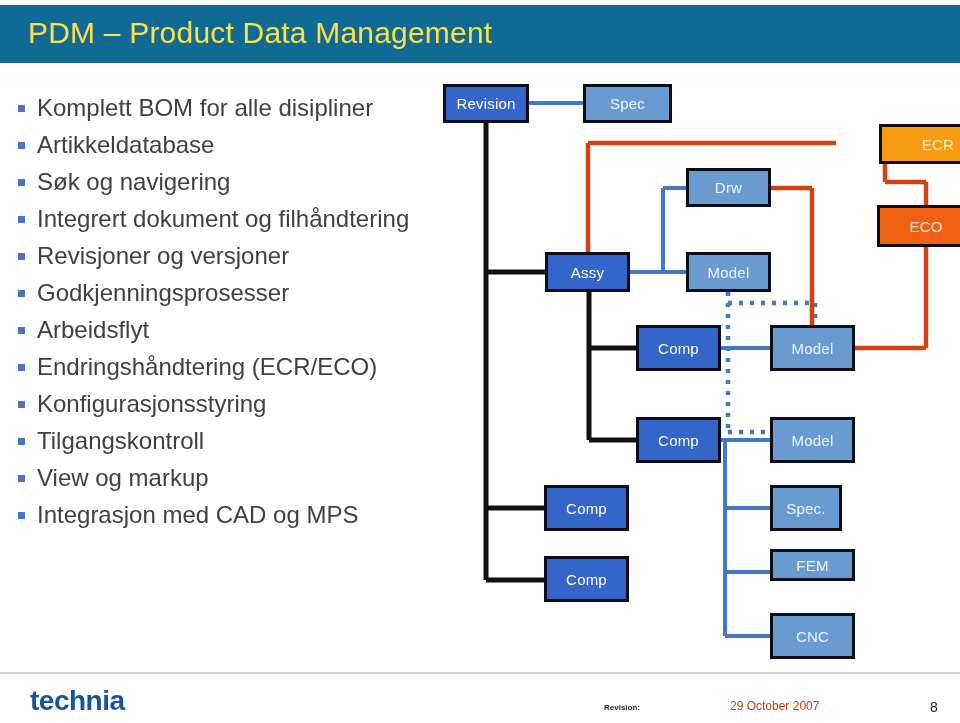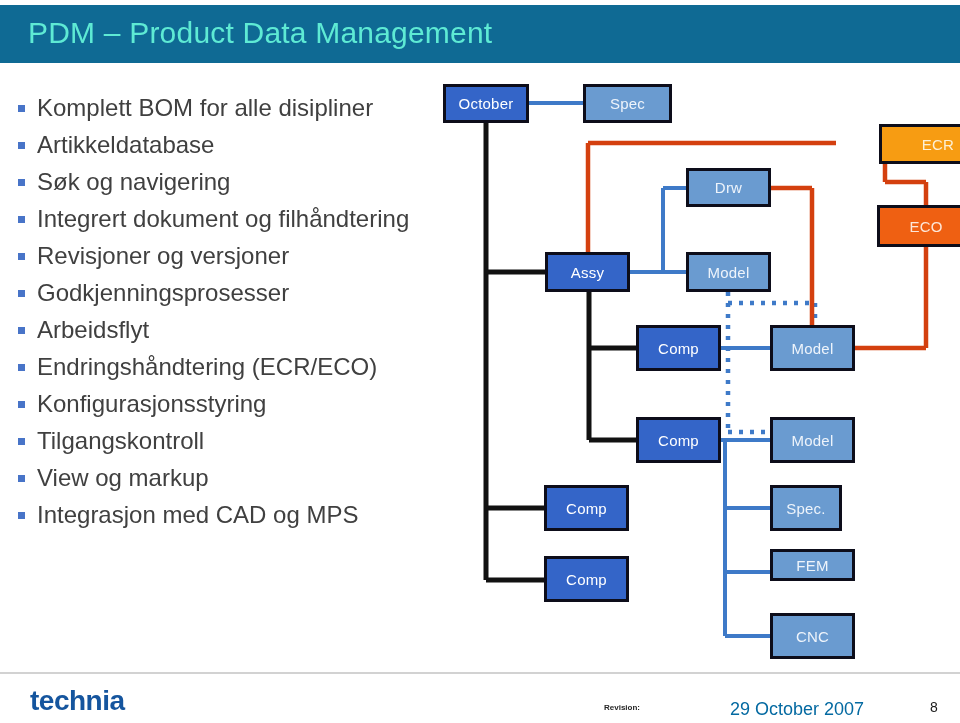--- a/index.html
+++ b/index.html
@@ -23,21 +23,21 @@
     top: 5px;
     width: 960px;
     height: 58px;
     background: #0f6a94;
   }
   #title-text {
     position: absolute;
     left: 28px;
     top: 11px;
     font-size: 30px;
-    color: #5eead4;
+    color: #fde047;
     letter-spacing: 0.2px;
     white-space: nowrap;
   }
 
   
   #bullet-list {
     position: absolute;
     left: 18px;
     top: 96px;
     width: 420px;
@@ -113,22 +113,22 @@
     left: 604px;
     top: 703px;
     font-size: 8px;
     font-weight: bold;
     color: #262626;
   }
   #footer-date {
     position: absolute;
     left: 730px;
     top: 699px;
-    font-size: 18px;
-    color: #0369a1;
+    font-size: 12px;
+    color: #c2410c;
   }
   #page-number {
     position: absolute;
     left: 930px;
     top: 699px;
     font-size: 14px;
     color: #1a1a1a;
   }
 </style>
 </head>
@@ -240,21 +240,21 @@
 
         <path d="M771,188 L812,188"></path>
         <path d="M812,188 L812,348"></path>
         <path d="M855,348 L926,348"></path>
         <path d="M926,247 L926,348"></path>
       </g>
 
     </g>
   </svg>
 
-  <div class="node dark" style="left:443px; top:84px;  width:86px; height:39px;">October</div>
+  <div class="node dark" style="left:443px; top:84px;  width:86px; height:39px;">Revision</div>
   <div class="node light" style="left:583px; top:84px;  width:89px; height:39px;">Spec</div>
   <div class="node amber" style="left:879px; top:124px; width:118px; height:40px;">ECR</div>
   <div class="node light" style="left:686px; top:168px; width:85px; height:39px;">Drw</div>
   <div class="node orange" style="left:877px; top:205px; width:98px; height:42px;">ECO</div>
   <div class="node dark" style="left:545px; top:252px; width:85px; height:40px;">Assy</div>
   <div class="node light" style="left:686px; top:252px; width:85px; height:40px;">Model</div>
   <div class="node dark" style="left:636px; top:325px; width:85px; height:46px;">Comp</div>
   <div class="node light" style="left:770px; top:325px; width:85px; height:46px;">Model</div>
   <div class="node dark" style="left:636px; top:417px; width:85px; height:46px;">Comp</div>
   <div class="node light" style="left:770px; top:417px; width:85px; height:46px;">Model</div>

